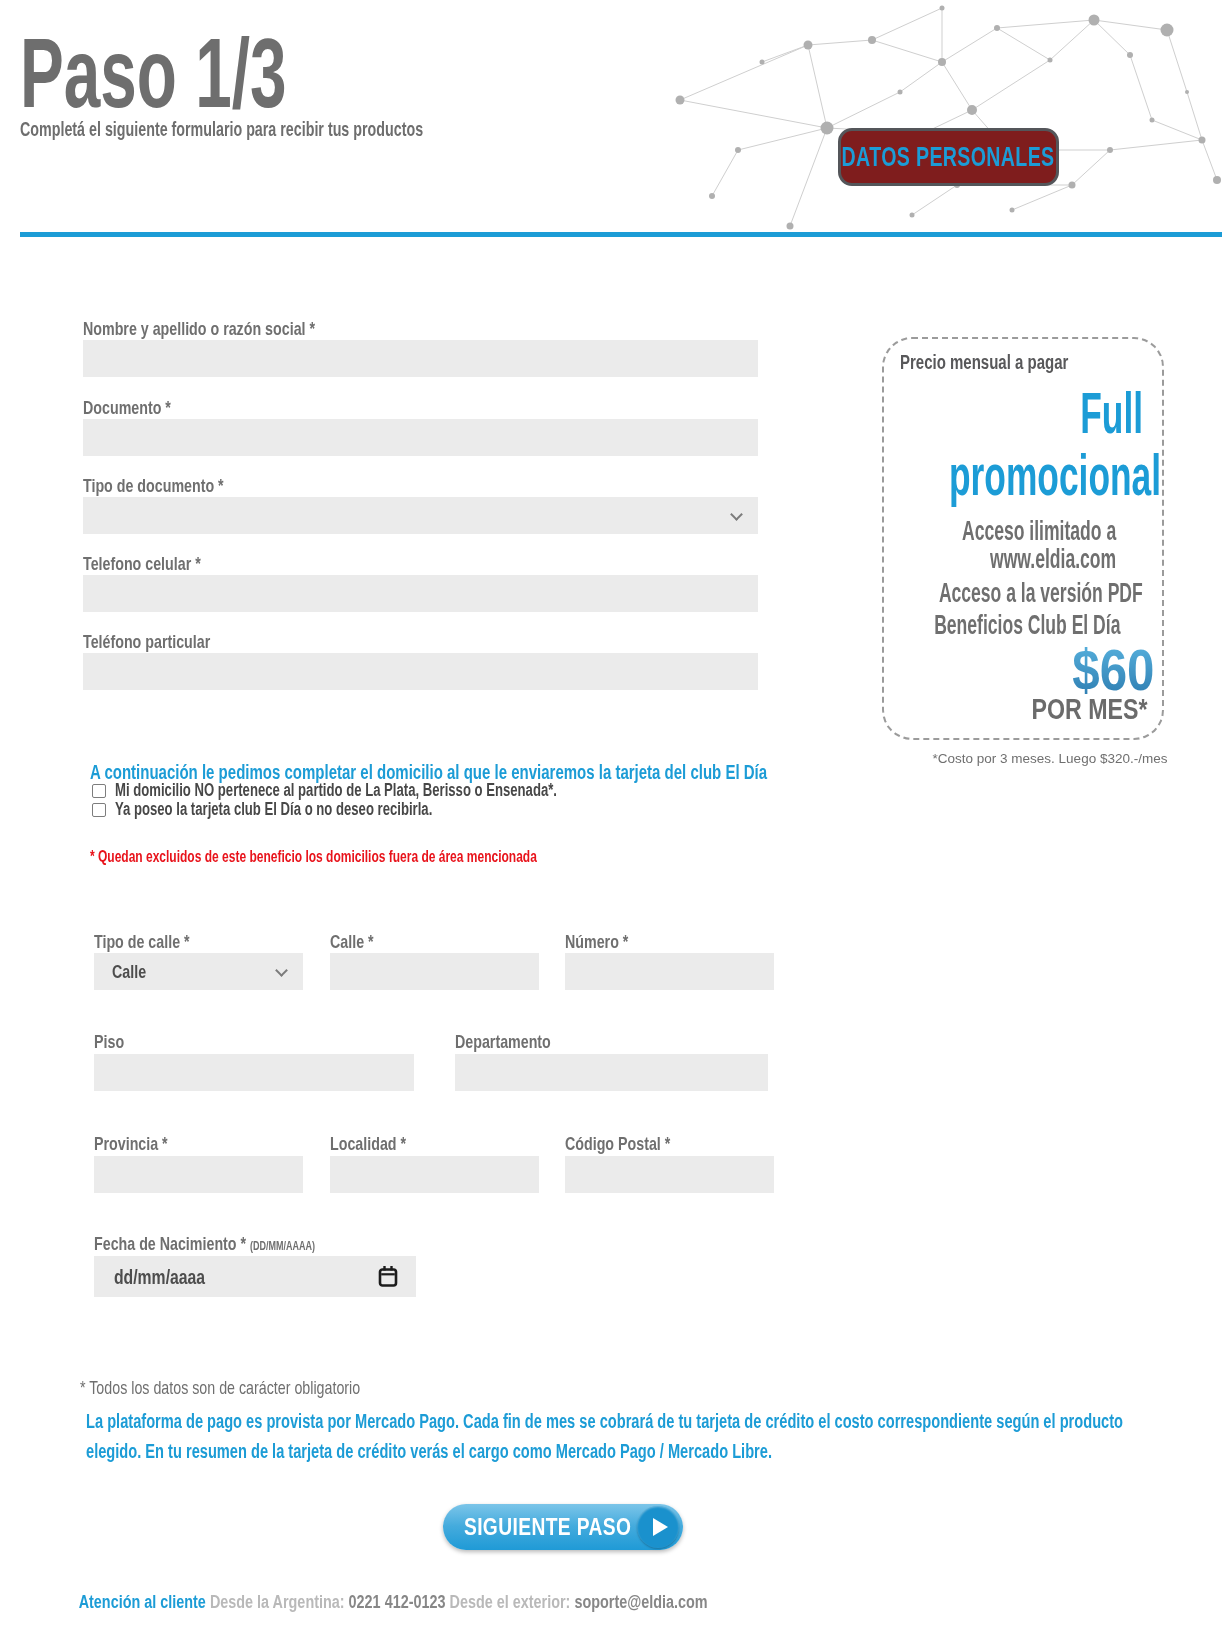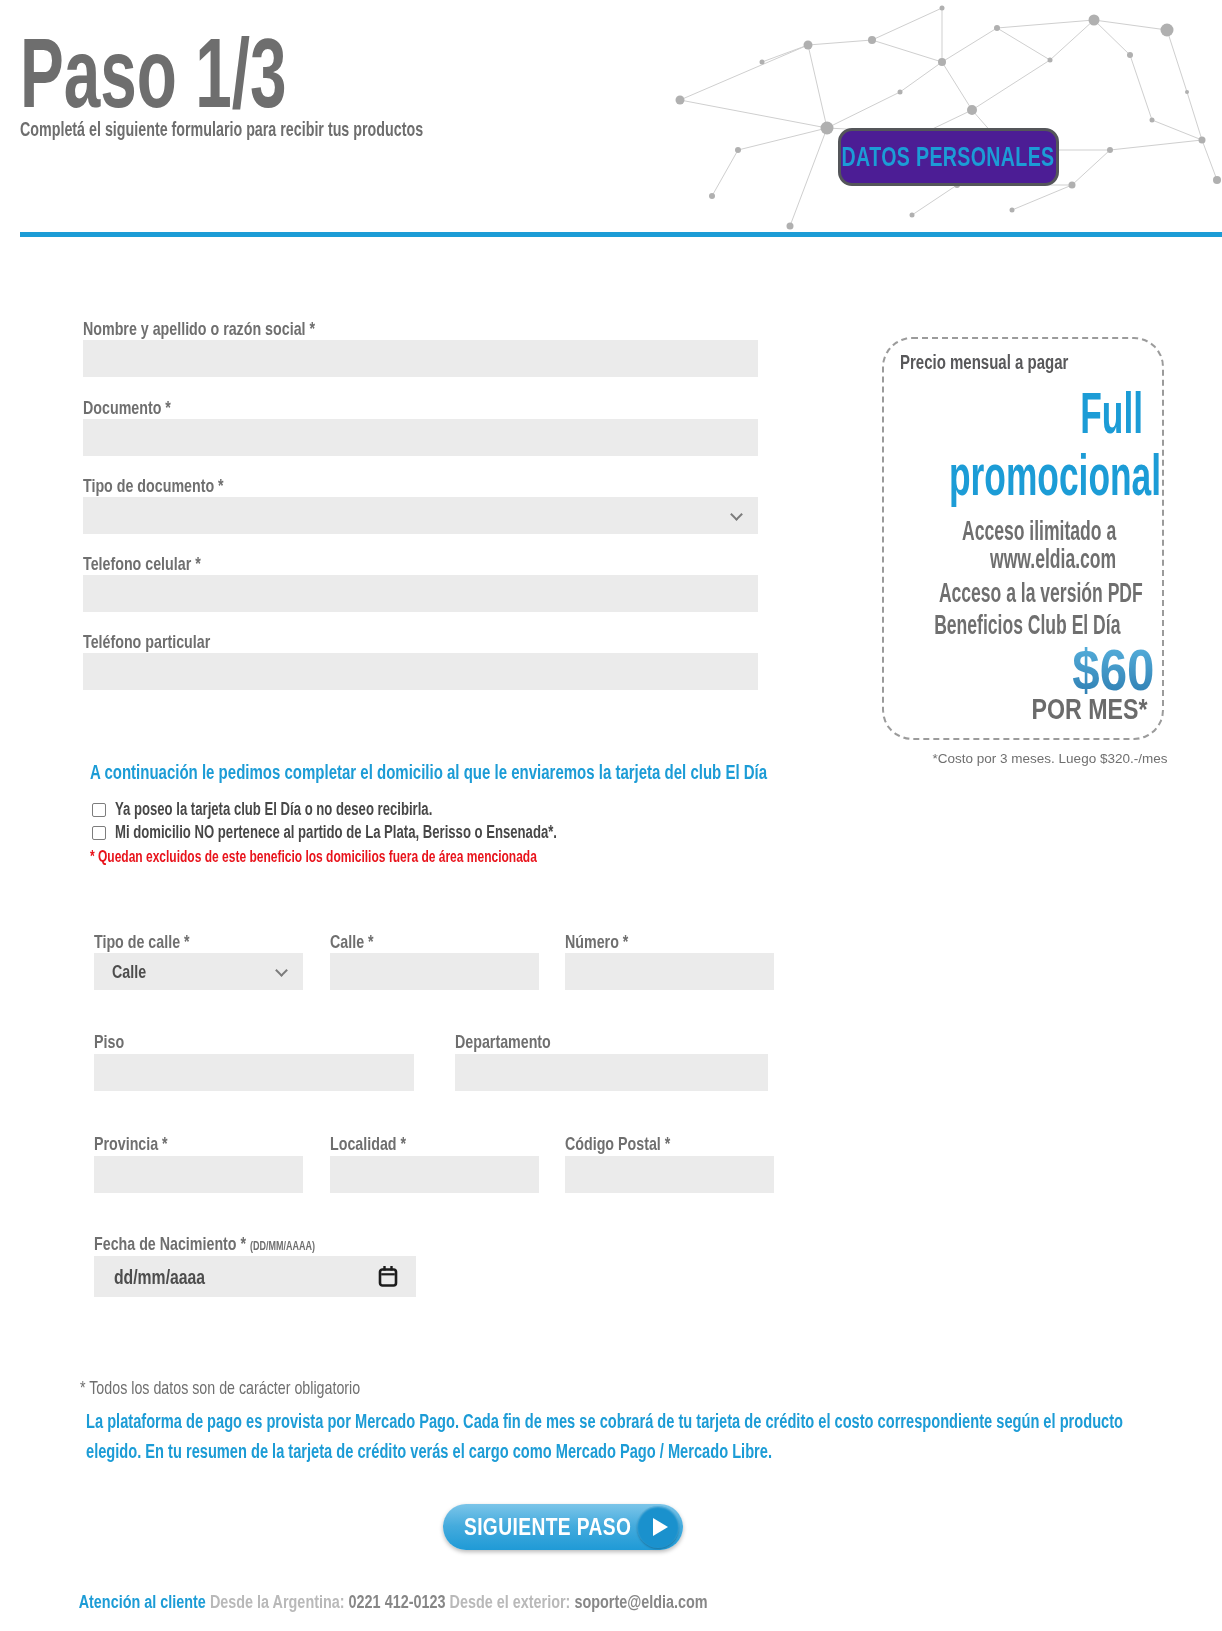--- a/index.html
+++ b/index.html
@@ -23,21 +23,21 @@
   .sx85 { transform:scaleX(.85); }
 
   .network { position:absolute; top:0; right:0; width:580px; height:235px; }
 
   .title { position:absolute; left:20px; top:24px; font-size:98px; font-weight:bold;
            color:#6e6e6e; line-height:1.0; }
   .subtitle { position:absolute; left:20px; top:117px; font-size:21px; font-weight:bold;
               color:#6e6e6e; }
 
   .badge { position:absolute; left:838px; top:128px; width:221px; height:58px;
-           background:#4c1d95; border:3px solid #54565a; border-radius:14px;
+           background:#7f1d1d; border:3px solid #54565a; border-radius:14px;
            display:flex; align-items:center; justify-content:center; }
   .badge .bt { font-size:28px; font-weight:bold; color:#1c9cd6; letter-spacing:.5px; }
 
   .rule { position:absolute; left:20px; top:232px; width:1202px; height:5px; background:#1c9cd6; }
 
   .lbl { position:absolute; font-size:19px; font-weight:bold; color:#6f6f6f; white-space:nowrap; }
   .lbl .hint { font-size:12px; font-weight:bold; color:#6f6f6f; }
 
   .inp { position:absolute; background:#ebebeb; border:none; outline:none; height:37px;
          font-family:"Liberation Sans", sans-serif; font-size:18px; color:#4a4a4a; padding:0 10px; }
@@ -176,21 +176,21 @@
 
 <div class="lbl" style="left:83px; top:631px;"><span class="sqz sx75">Teléfono particular</span></div>
 <input class="inp" style="left: 83px; top: 653px; width: 675px;">
 
 <div class="addr-heading"><span class="sqz sx75">A continuación le pedimos completar el domicilio al que le enviaremos la tarjeta del club El Día</span></div>
 
 <label class="cbrow" style="top:799px;">
   <span class="cb"></span>
   <span class="cbl sqz sx75">Ya poseo la tarjeta club El Día o no deseo recibirla.</span>
 </label>
-<label class="cbrow" style="top:822px;">
+<label class="cbrow" style="top:780px;">
   <span class="cb"></span>
   <span class="cbl sqz sx75">Mi domicilio NO pertenece al partido de La Plata, Berisso o Ensenada*.</span>
 </label>
 
 <div class="rednote"><span class="sqz sx75">* Quedan excluidos de este beneficio los domicilios fuera de área mencionada</span></div>
 
 <div class="lbl" style="left:94px; top:931px;"><span class="sqz sx75">Tipo de calle *</span></div>
 <div class="inp" style="left:94px; top:953px; width:209px;">
   <span class="selval"><span class="sqz sx75">Calle</span></span>
   <span class="chev"></span>

